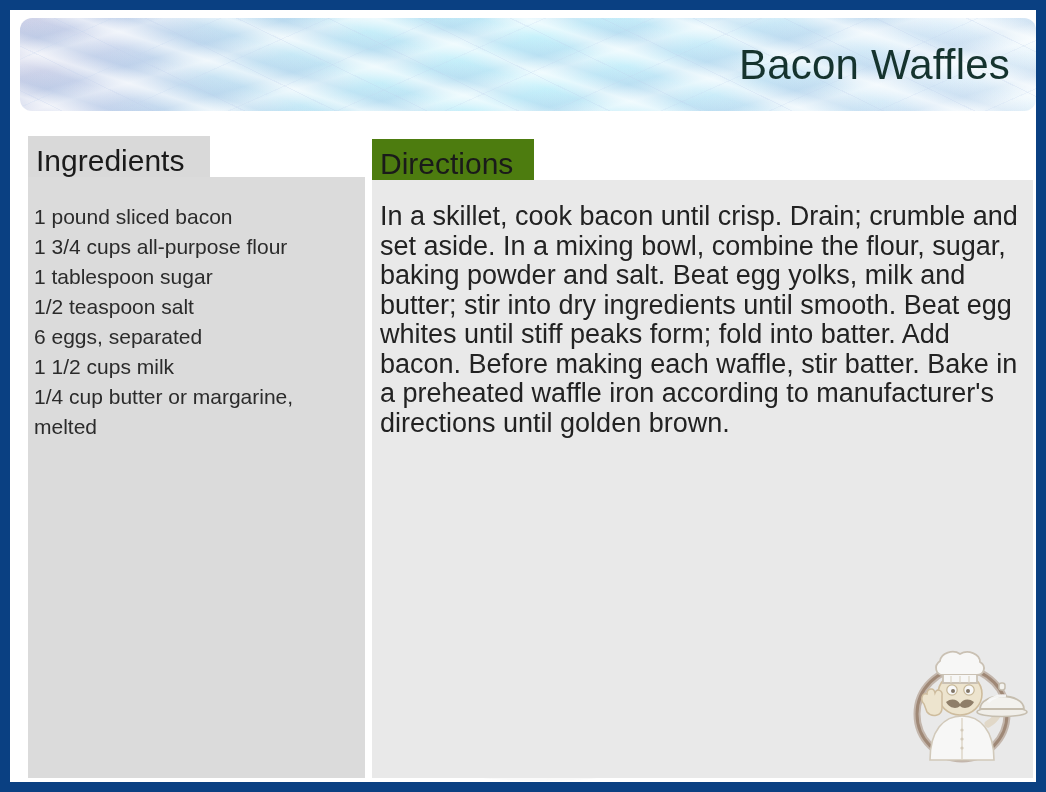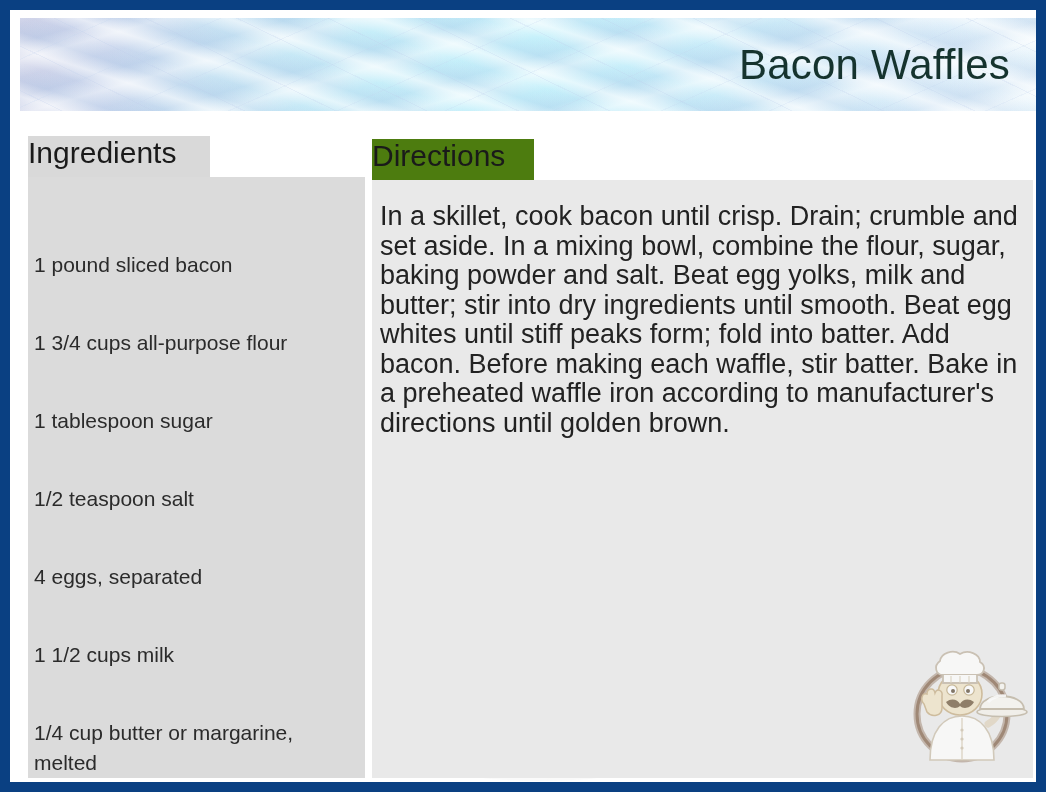--- a/index.html
+++ b/index.html
@@ -48,20 +48,21 @@
         #cfd2e8 0%,
         #cdd8ee 9%,
         #c9e4f4 20%,
         #c7eef9 34%,
         #c6f1fb 50%,
         #c9eefa 64%,
         #cfe9f7 78%,
         #dfeffa 90%,
         #eaf6fc 100%);
     overflow: hidden;
+    border-radius: 12px;
   }
   #banner .weave {
     position: absolute;
     left: 0; top: 0; right: 0; bottom: 0;
     background:
       repeating-linear-gradient(
         26deg,
         rgba(255,255,255,0) 0 18px,
         rgba(190,205,235,0.22) 18px 19px,
         rgba(255,255,255,0) 19px 40px
@@ -92,21 +93,22 @@
     width: 720px;
     height: 440px;
     opacity: 0.30;
     pointer-events: none;
   }
 
   
   .panel-tab {
     position: absolute;
     display: flex;
-    align-items: flex-start;
+    align-items: flex-end;
+    padding-left: 8px;
     box-sizing: border-box;
   }
   .panel-tab span {
     font-size: 30px;
     color: #1a1a1a;
   }
 
   #ingredients-tab {
     left: 18px;
     top: 126px;
@@ -126,21 +128,20 @@
     position: absolute;
     left: 24px;
     top: 192px;
     width: 320px;
     font-size: 21px;
     line-height: 30px;
     color: #2b2b2b;
   }
   #ingredients-list .ing-line {
     white-space: nowrap;
-    margin-top: 48px;
   }
   #ingredients-list .ing-line.wrap {
     white-space: normal;
     width: 290px;
   }
 
   #directions-tab {
     left: 362px;
     top: 129px;
     width: 162px;
@@ -263,21 +264,21 @@
 
   <div id="ingredients-tab" class="panel-tab">
     <span>Ingredients</span>
   </div>
   <div id="ingredients-panel"></div>
   <div id="ingredients-list">
     <div class="ing-line">1 pound sliced bacon</div>
     <div class="ing-line">1 3/4 cups all-purpose flour</div>
     <div class="ing-line">1 tablespoon sugar</div>
     <div class="ing-line">1/2 teaspoon salt</div>
-    <div class="ing-line">4 eggs, separated</div>
+    <div class="ing-line">6 eggs, separated</div>
     <div class="ing-line">1 1/2 cups milk</div>
     <div class="ing-line wrap">1/4 cup butter or margarine, melted</div>
   </div>
 
   <div id="gutter"></div>
 
   <div id="directions-tab" class="panel-tab">
     <span>Directions</span>
   </div>
   <div id="directions-panel"></div>

